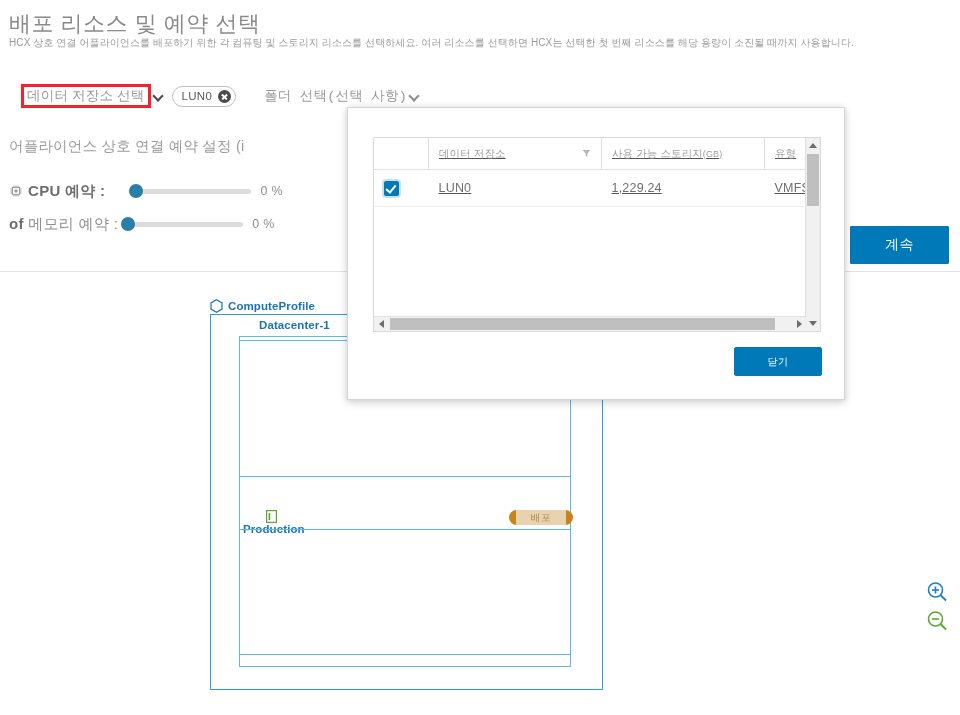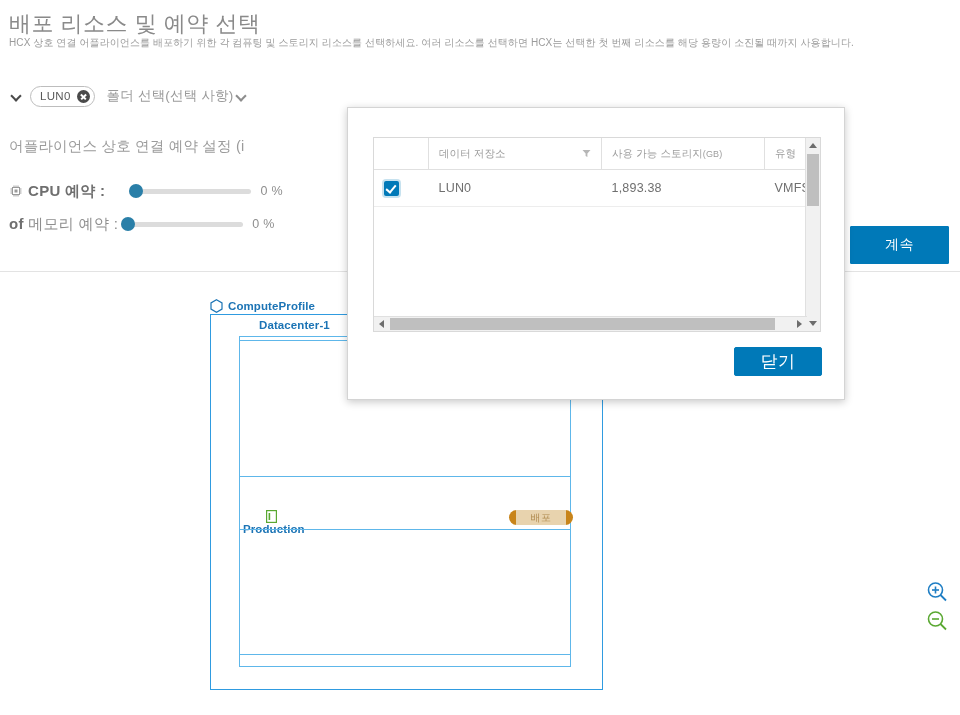--- a/index.html
+++ b/index.html
@@ -131,21 +131,21 @@
     margin-left: -54px;
     padding-left: 54px;
     background: transparent;
   }
   #chip-production .chip-x {
     background: #bdbdbd;
   }
   #label-resource { position: relative; z-index: 2; }
 
   #chip-lun0 { margin-left: 6px; }
-  #label-folder { margin-left: 12px; }
+  #label-folder { margin-left: 28px; font-family: Liberation Mono, monospace; }
 
   
   #reservation-title {
     position: absolute;
     left: 9px;
     top: 137px;
     font-size: 14.5px;
     color: #9b9b9b;
     letter-spacing: 0.2px;
     white-space: nowrap;
@@ -368,20 +368,21 @@
     border: 1px solid #d9d9d9;
     box-sizing: border-box;
     background: #fff;
     overflow: hidden;
   }
   table.ds-table {
     border-collapse: collapse;
     width: 433px;
     table-layout: fixed;
     font-size: 11.5px;
+    text-decoration: underline;
   }
   table.ds-table th {
     font-weight: 400;
     color: #9d9d9d;
     font-size: 10.5px;
     text-align: left;
     height: 31px;
     padding: 0 0 0 10px;
     border-bottom: 1px solid #e0e0e0;
     letter-spacing: 0.1px;
@@ -494,38 +495,39 @@
 
   #close-button {
     position: absolute;
     left: 386px;
     top: 239px;
     width: 88px;
     height: 29px;
     background: #0079b8;
     border: 1px solid #0079b8;
     color: #ffffff;
-    font-size: 17px;
+    font-size: 10px;
     font-family: inherit;
     letter-spacing: 0.5px;
     cursor: pointer;
     padding: 0;
     border-radius: 2px;
   }
 </style>
 </head>
 <body>
 
 <div id="page-title">배포 리소스 및 예약 선택</div>
 <div id="page-subtitle">HCX 상호 연결 어플라이언스를 배포하기 위한 각 컴퓨팅 및 스토리지 리소스를 선택하세요. 여러 리소스를 선택하면 HCX는 선택한 첫 번째 리소스를 해당 용량이 소진될 때까지 사용합니다.</div>
 
 <div id="selector-row">
 
 
   <div class="sel-group">
+    <span class="sel-label highlight">데이터 저장소 선택</span>
     <span class="chev"></span>
     <span class="chip" id="chip-lun0">
       <span>LUN0</span>
       <span class="chip-x"></span>
     </span>
   </div>
 
   <div class="sel-group">
     <span id="label-folder" class="sel-label">폴더 선택(선택 사항)</span>
     <span class="chev gray"></span>
@@ -654,21 +656,21 @@
               </span>
           </th>
         </tr>
       </thead>
       <tbody>
         <tr>
           <td class="col-check">
             <span class="checkbox"></span>
           </td>
           <td>LUN0</td>
-          <td>1,893.38</td>
+          <td>1,229.24</td>
           <td>VMFS</td>
         </tr>
       </tbody>
     </table>
 
     <div id="ds-vscroll">
       <div class="arrow-up">
           <span class="tri"></span>
         </div>
       <div id="ds-vthumb"></div>

